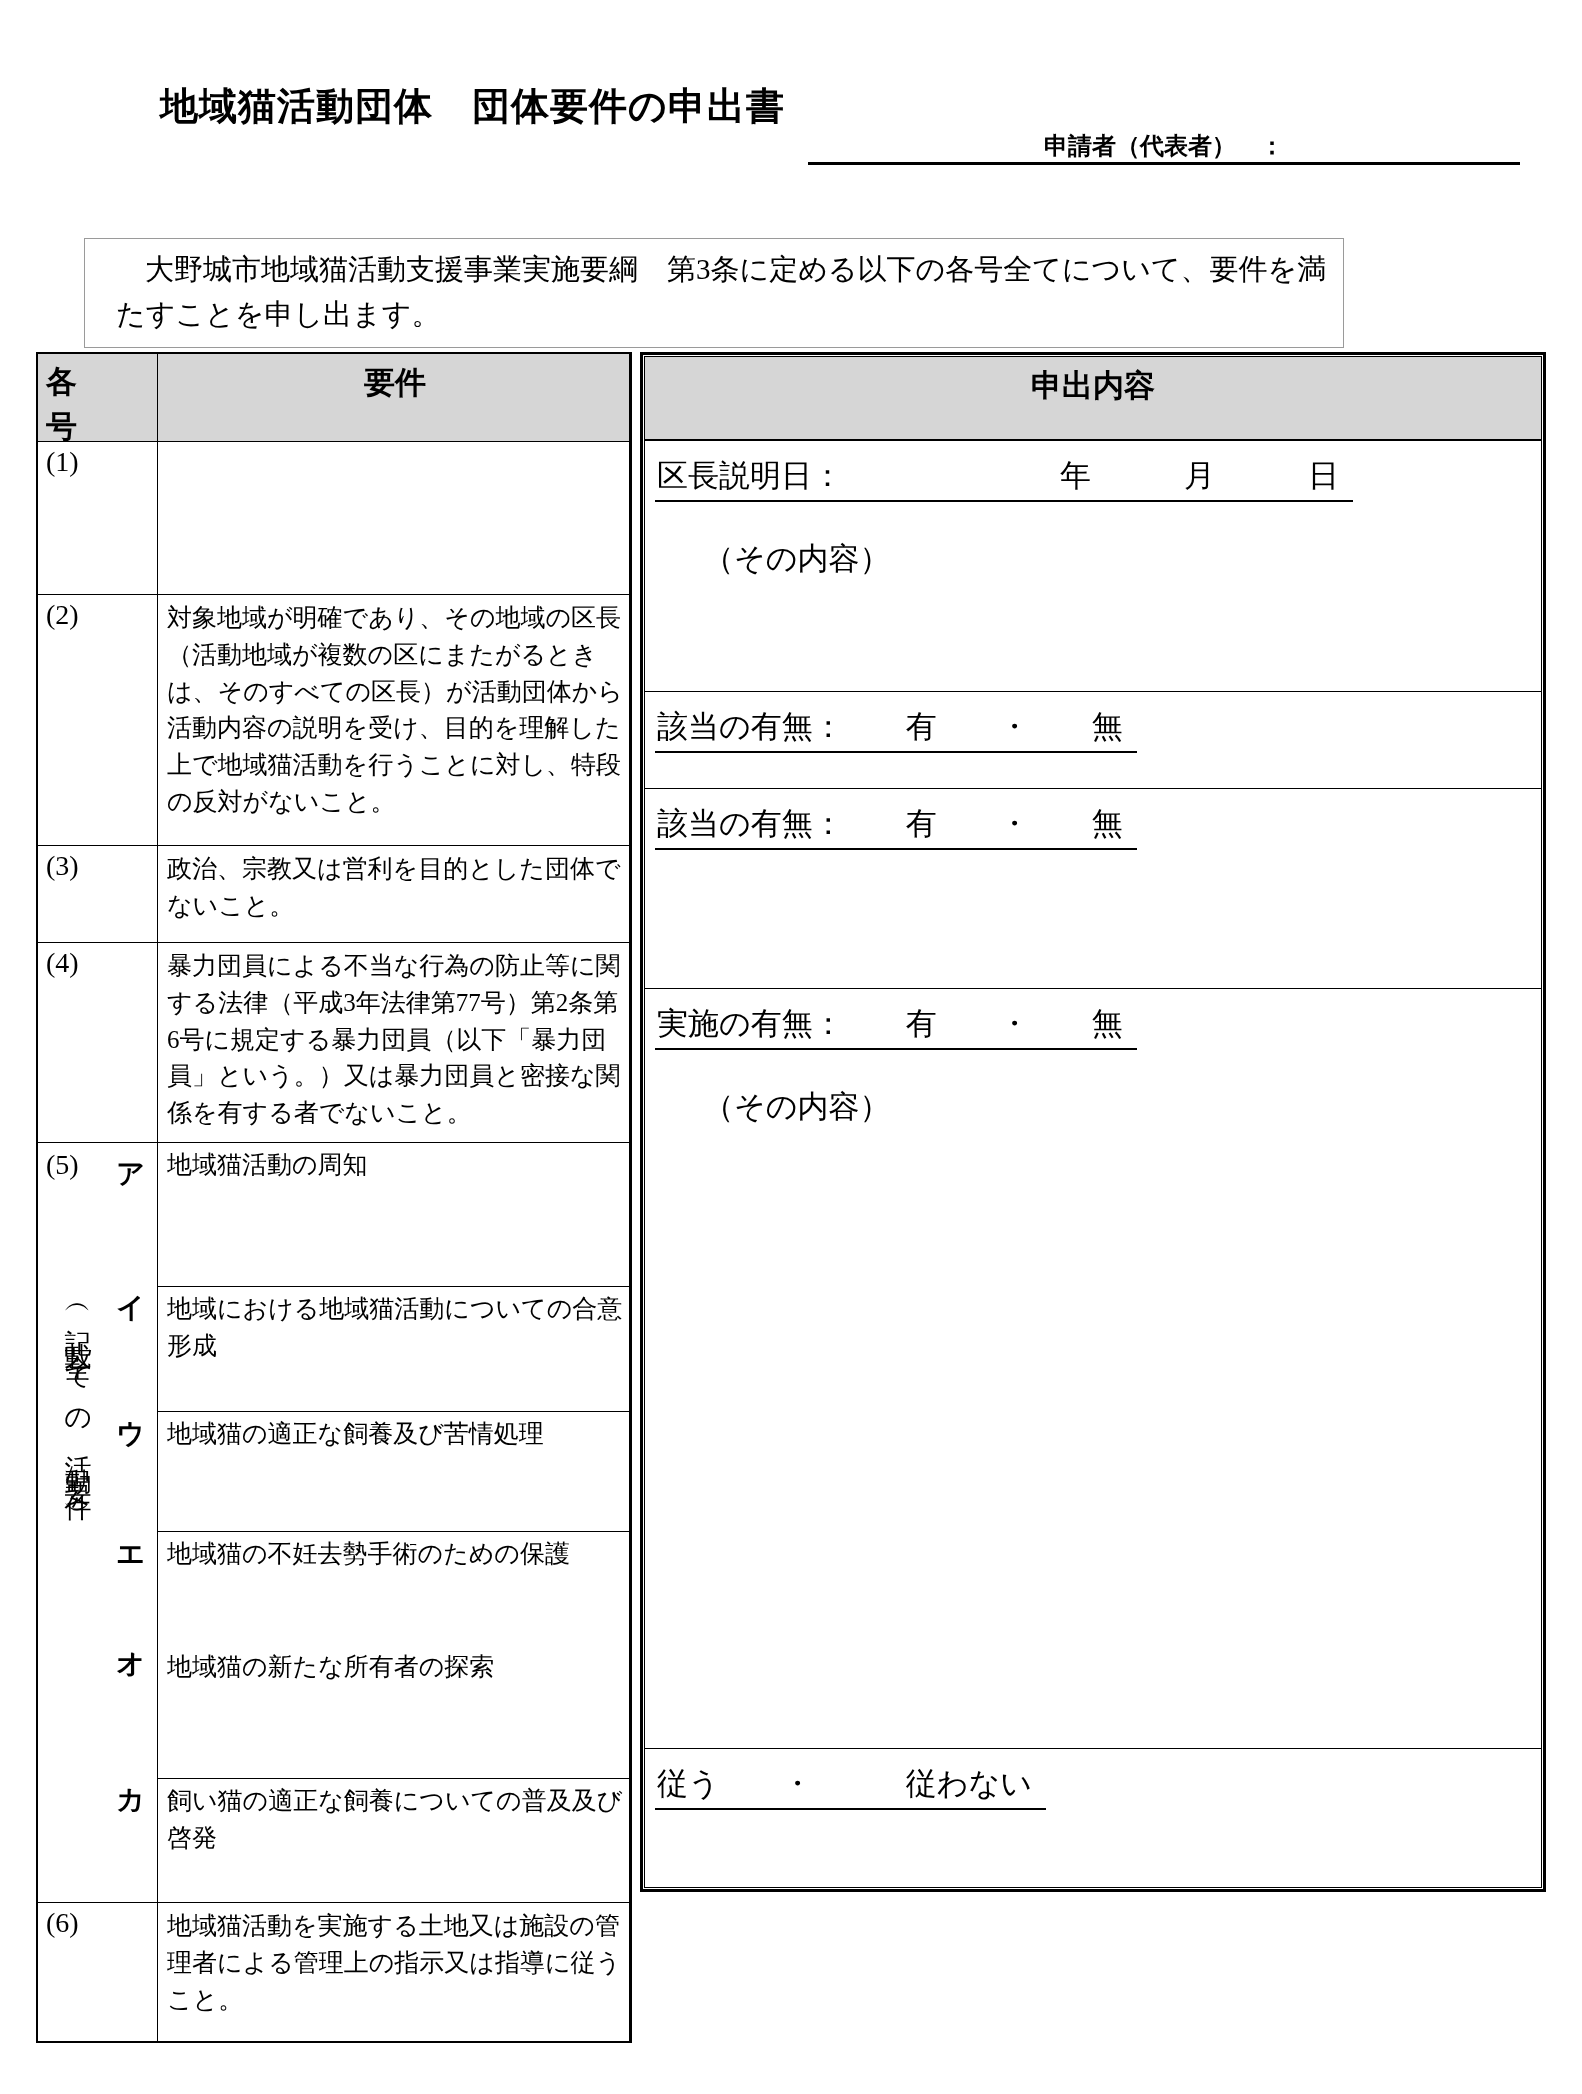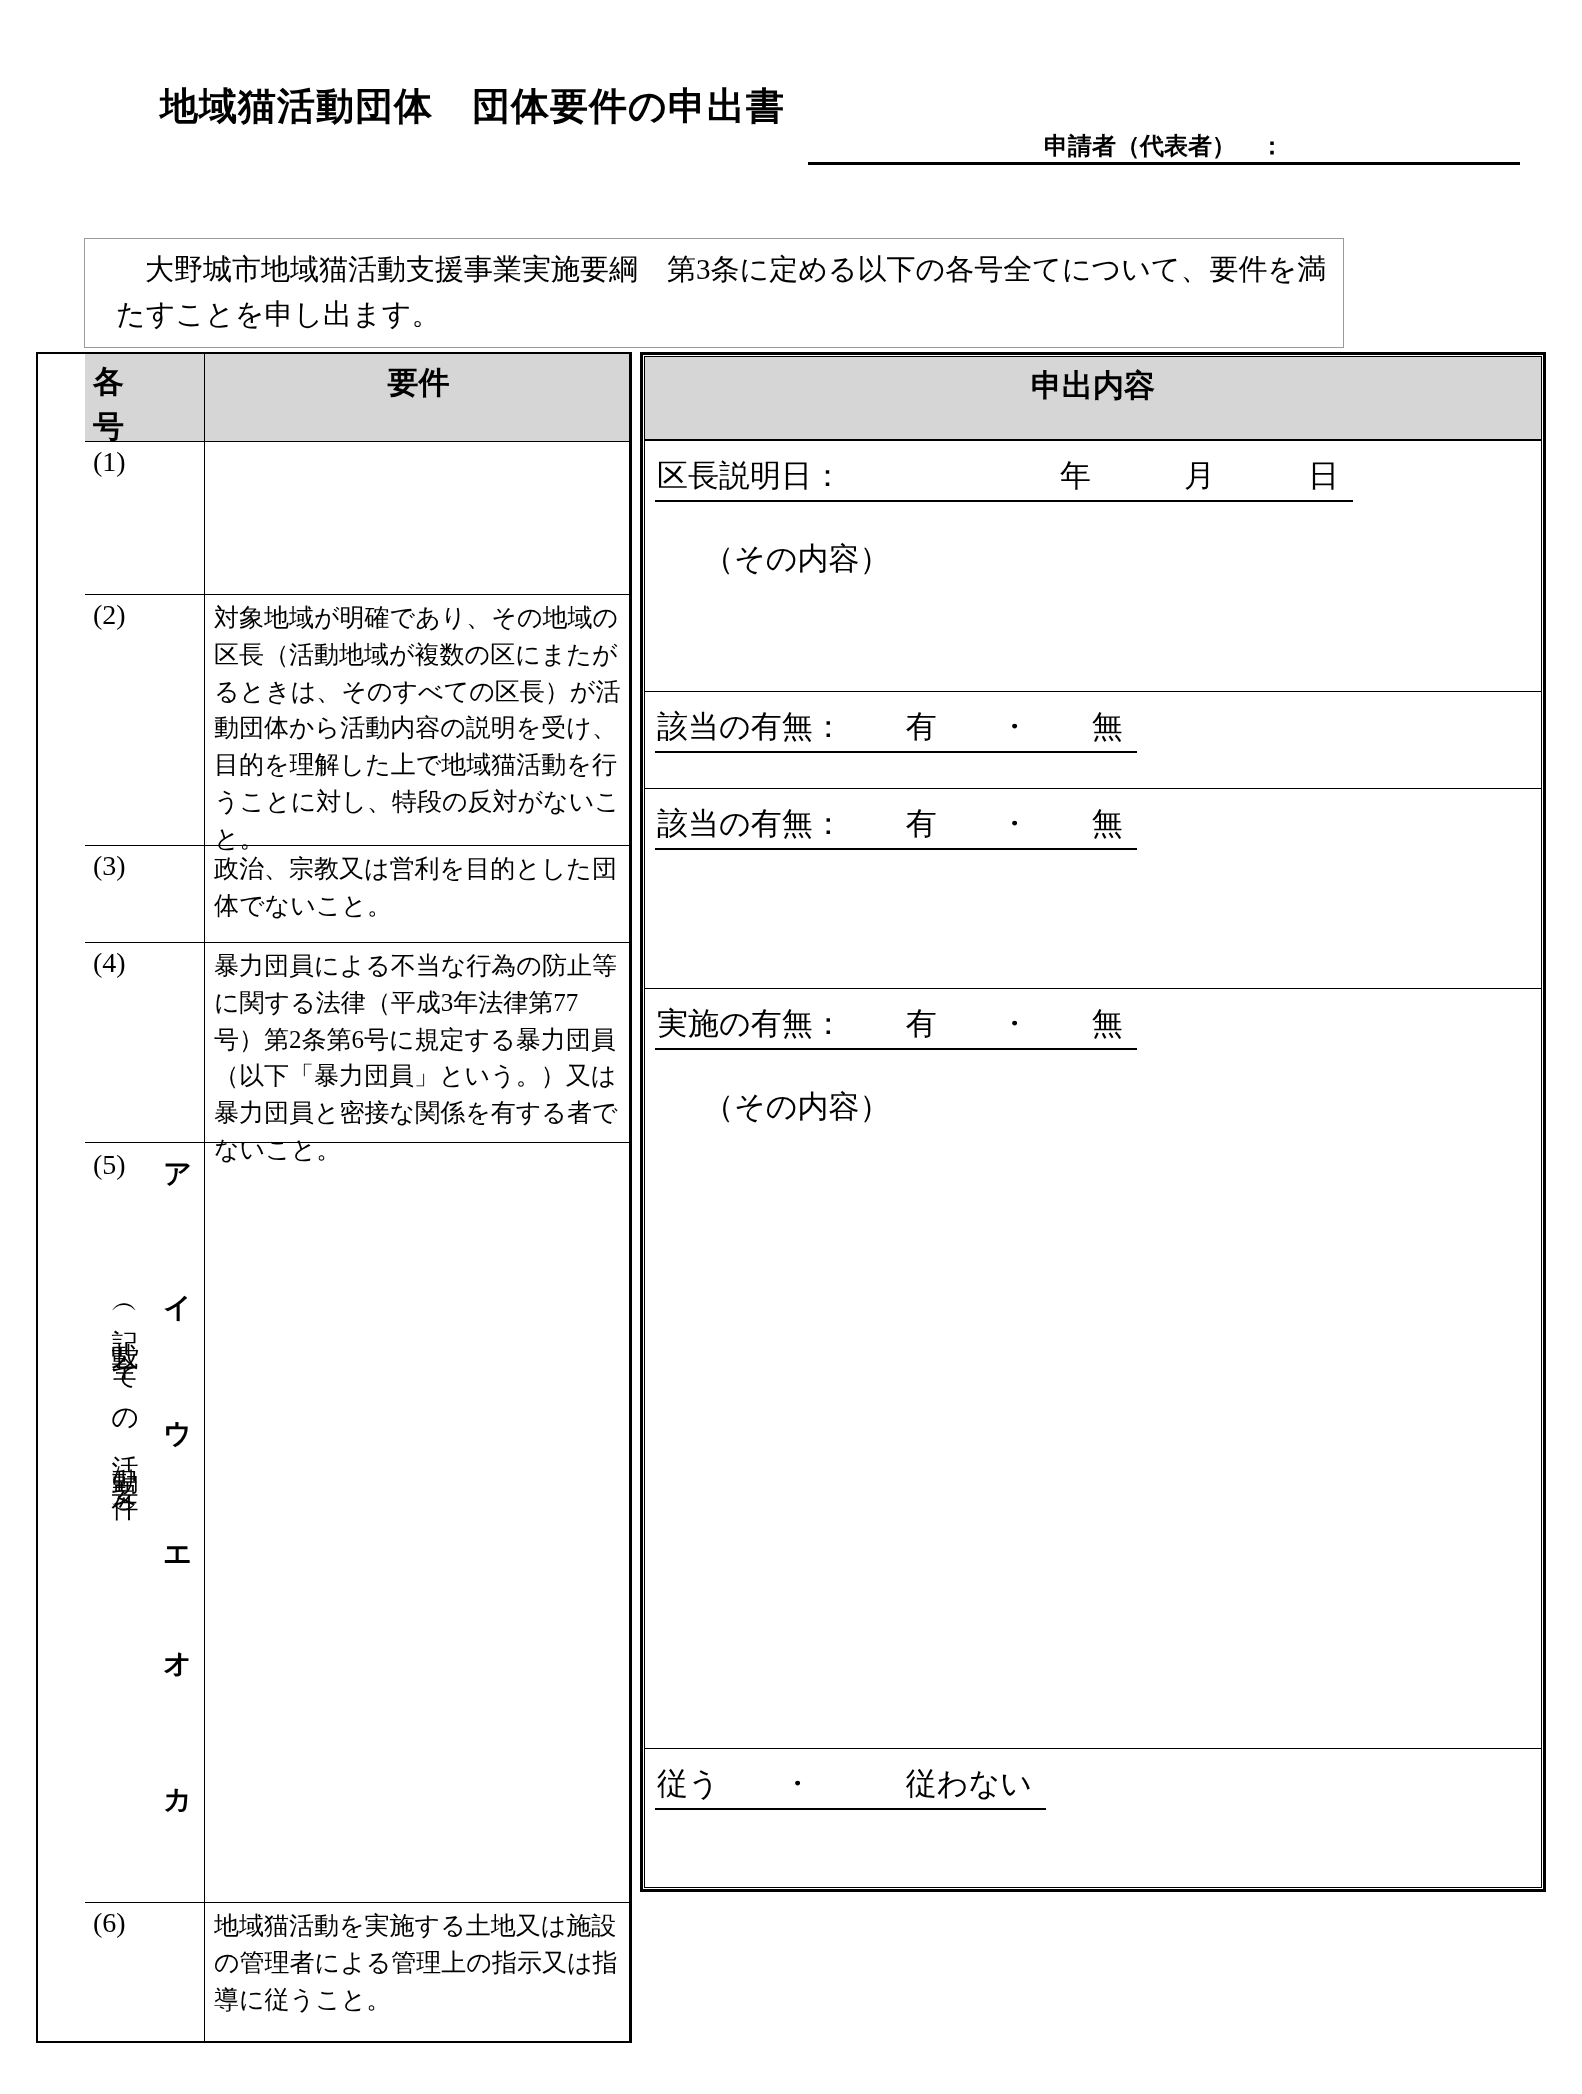--- a/index.html
+++ b/index.html
@@ -28,21 +28,21 @@
     position:absolute; left:84px; top:238px; width:1260px; min-height:104px;
     border:1px solid #9a9a9a; background:#fff;
     padding:8px 14px 10px 31px;
     font-size:29px; line-height:1.55;
   }
 
   
   .tables { position:absolute; left:36px; top:352px; display:flex; align-items:flex-start; }
 
   
-  .ltable { width:596px; border:2px solid #000; border-right-width:3px;padding-left:47px; }
+  .ltable { width:596px; border:2px solid #000; border-right-width:3px; }
   .lrow { display:flex; border-bottom:1px solid #000; }
   .lrow.last { border-bottom:none; }
   .cno  { width:120px; border-right:1px solid #000; padding:4px 4px 4px 8px; font-size:28px; }
   .creq { flex:1; padding:5px 6px 4px 9px; font-size:25px; line-height:1.47; }
   .lheader { background:#d6d6d6; }
   .lheader .cno, .lheader .creq {
     font-family:"Liberation Sans", sans-serif; font-weight:bold; font-size:31px;
     padding-top:6px;
   }
   .hwrap { width:42px; line-height:1.45; }
@@ -150,20 +150,30 @@
         <div class="cno cell5">
           <span class="no5">(5)</span>
           <span class="vnote">（記載全ての活動要件）</span>
           <span class="kana k-a">ア</span>
           <span class="kana k-i">イ</span>
           <span class="kana k-u">ウ</span>
           <span class="kana k-e">エ</span>
           <span class="kana k-o">オ</span>
           <span class="kana k-ka">カ</span>
         </div>
+        <div class="creq sub-col">
+          <div class="sub h-sa">地域猫活動の周知</div>
+          <div class="sub h-sb">地域における地域猫活動についての合意形成</div>
+          <div class="sub h-sc">地域猫の適正な飼養及び苦情処理</div>
+          <div class="sub h-sd">
+            <div>地域猫の不妊去勢手術のための保護</div>
+            <div class="sub-o">地域猫の新たな所有者の探索</div>
+          </div>
+          <div class="sub last">飼い猫の適正な飼養についての普及及び啓発</div>
+        </div>
       </div>
 
       <div class="lrow h-r6 last">
         <div class="cno">(6)</div>
         <div class="creq">地域猫活動を実施する土地又は施設の管理者による管理上の指示又は指導に従うこと。</div>
       </div>
 
     </div>
 
     <div class="rtable-outer">

